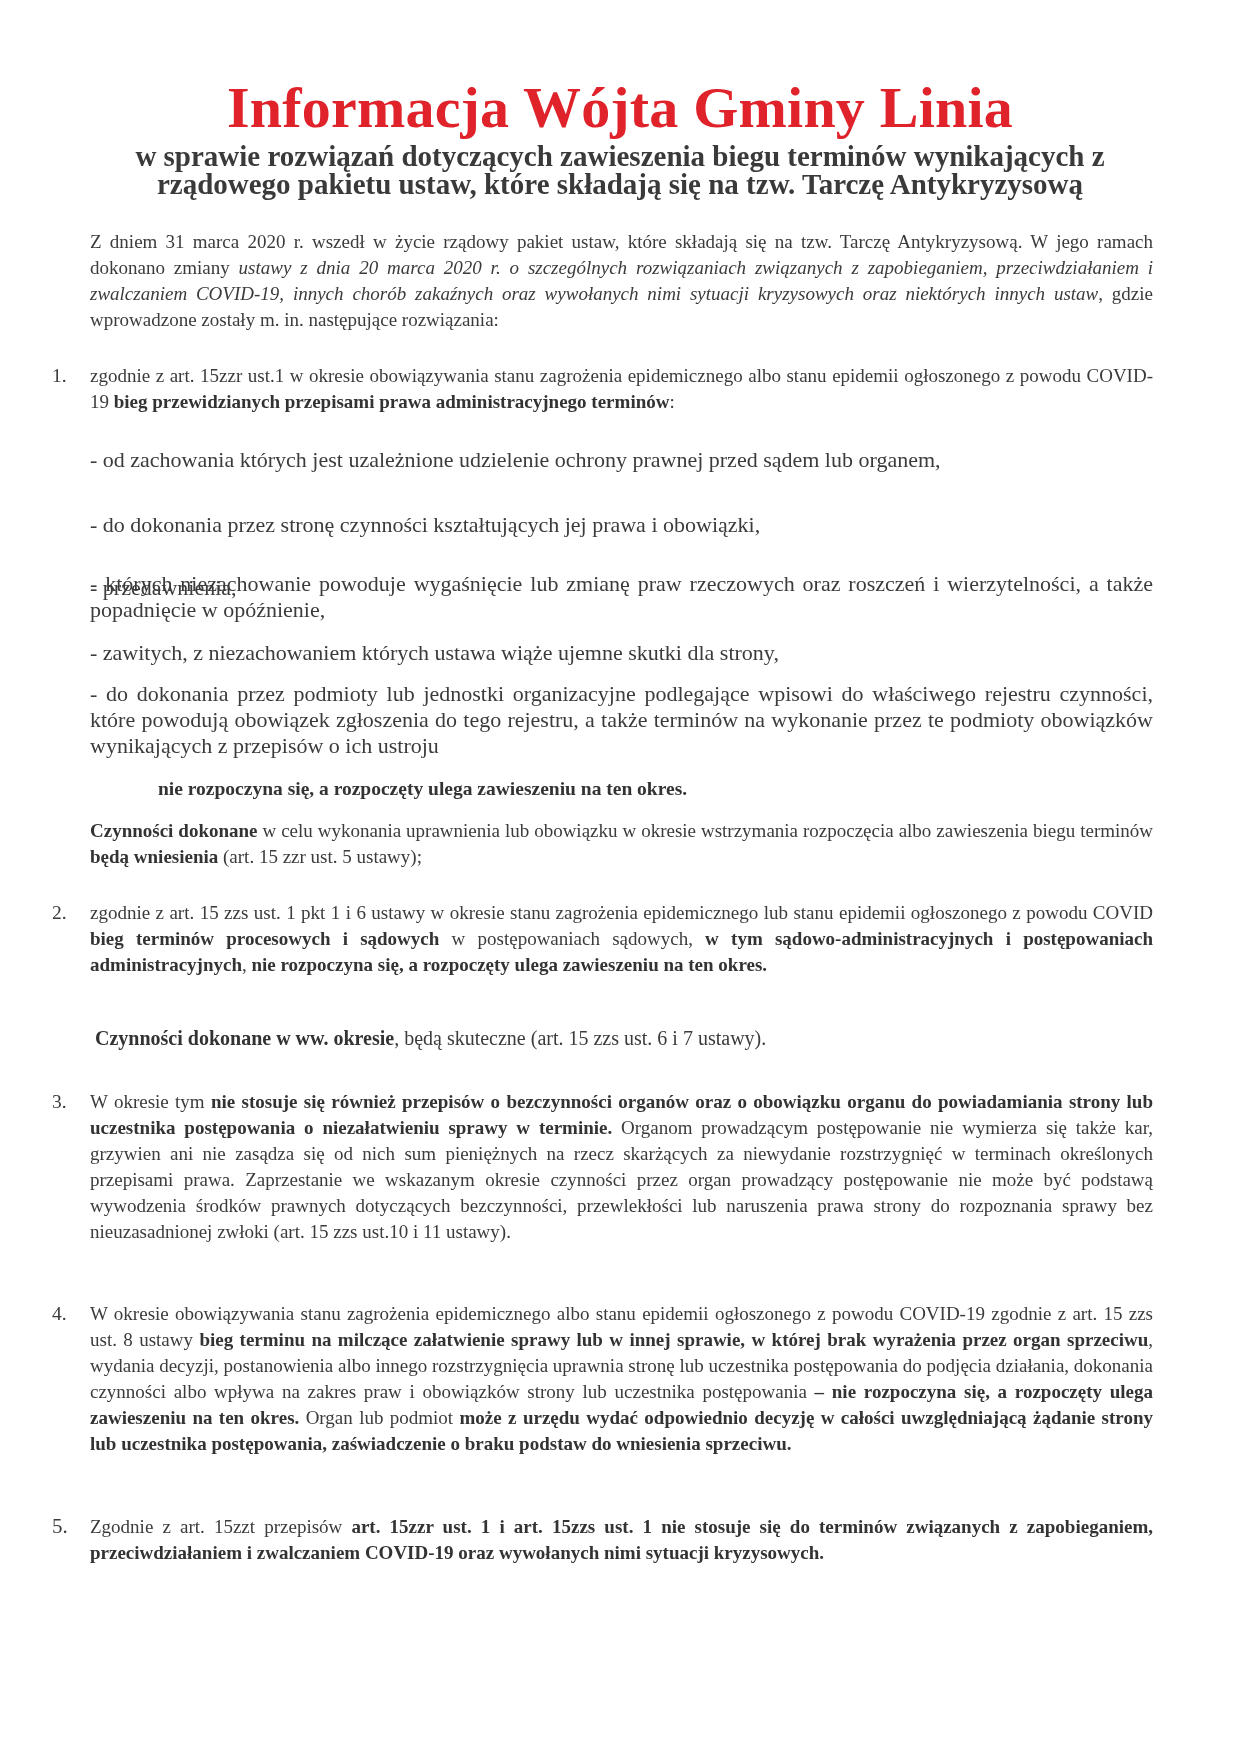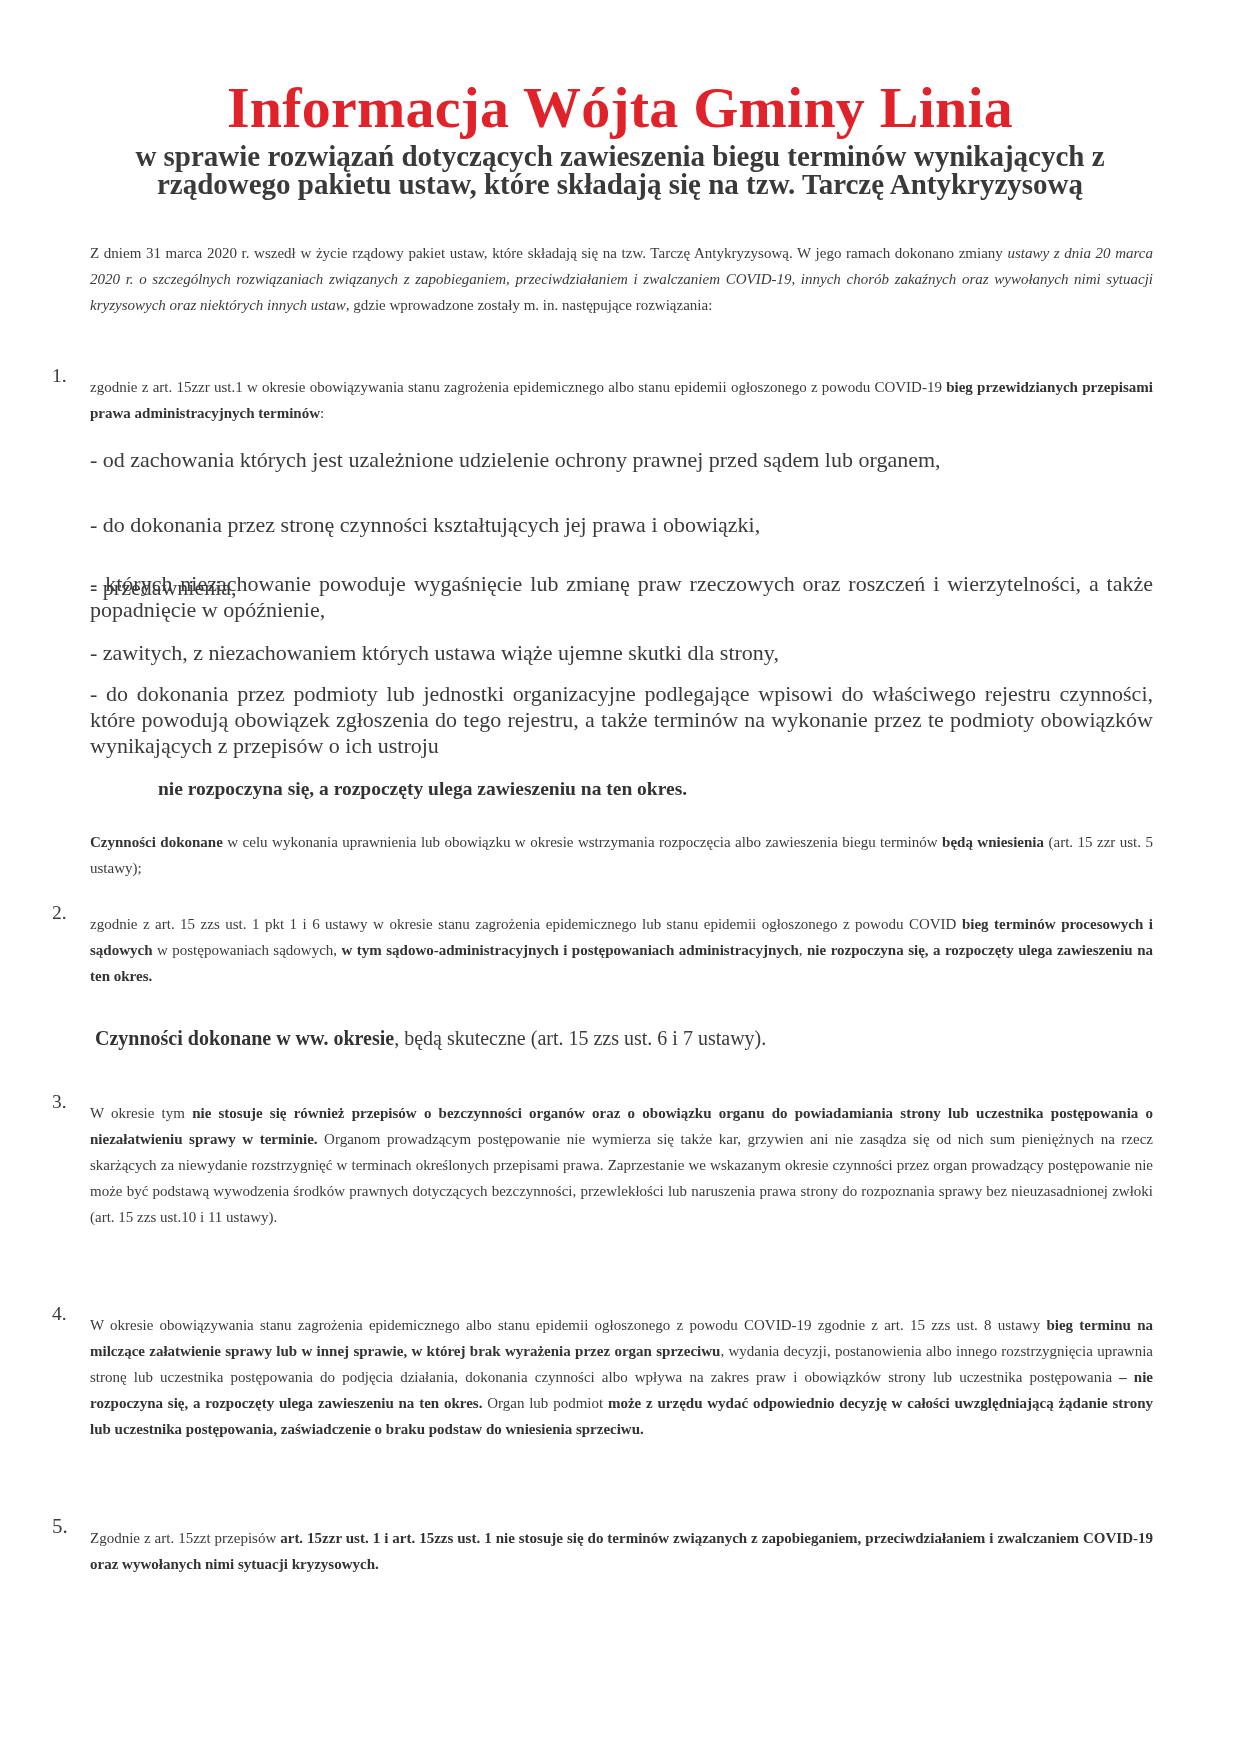--- a/index.html
+++ b/index.html
@@ -13,21 +13,21 @@
     position: absolute; left: 0; top: 76px; width: 1240px; text-align: center;
     font-weight: bold; font-size: 58px; line-height: 64px; color: #e0232a;
     letter-spacing: 0.2px;
   }
   .subtitle {
     position: absolute; left: 0; top: 142px; width: 1240px; text-align: center;
     font-weight: bold; font-size: 29px; line-height: 28px; color: #3a3a3a;
   }
   .block {
     position: absolute; left: 90px; width: 1063px;
-    font-size: 15px; line-height: 26px; text-align: justify; margin-top: 11px;
+    font-size: 19px; line-height: 26px; text-align: justify;
   }
   .block.lastleft { text-align-last: left; }
   .intro { top: 229px; }
   .num {
     position: absolute; left: 52px; width: 30px;
     font-size: 19.5px; line-height: 26px;
   }
   .num.big { font-size: 21px; }
   b { font-weight: bold; color: #333333; }
   i { font-style: italic; }
@@ -55,21 +55,21 @@
   <div class="title">Informacja Wójta Gminy Linia</div>
 
   <div class="subtitle">
     <div>w sprawie rozwiązań dotyczących zawieszenia biegu terminów wynikających z</div>
     <div>rządowego pakietu ustaw, które składają się na tzw. Tarczę Antykryzysową</div>
   </div>
 
   <div class="block intro lastleft"><span>Z dniem 31 marca 2020 r. wszedł w życie rządowy pakiet ustaw, które składają się na tzw. Tarczę Antykryzysową. W jego ramach dokonano zmiany </span><i>ustawy z dnia 20 marca 2020 r. o szczególnych rozwiązaniach związanych z zapobieganiem, przeciwdziałaniem i zwalczaniem COVID-19, innych chorób zakaźnych oraz wywołanych nimi sytuacji kryzysowych oraz niektórych innych ustaw</i><span>, gdzie wprowadzone zostały m. in. następujące rozwiązania:</span></div>
 
   <div class="num" style="top:363px;">1.</div>
-  <div class="block p1 lastleft"><span>zgodnie z art. 15zzr ust.1 w okresie obowiązywania stanu zagrożenia epidemicznego albo stanu epidemii ogłoszonego z powodu COVID-19 </span><b>bieg przewidzianych przepisami prawa administracyjnych terminów</b><span>:</span></div>
+  <div class="block p1 lastleft"><span>zgodnie z art. 15zzr ust.1 w okresie obowiązywania stanu zagrożenia epidemicznego albo stanu epidemii ogłoszonego z powodu COVID-19 </span><b>bieg przewidzianych przepisami prawa administracyjnego terminów</b><span>:</span></div>
 
   <div class="dash d1">- od zachowania których jest uzależnione udzielenie ochrony prawnej przed sądem lub organem,</div>
   <div class="dash d2">- do dokonania przez stronę czynności kształtujących jej prawa i obowiązki,</div>
   <div class="dash d3">- przedawnienia,</div>
   <div class="dash d4">- których niezachowanie powoduje wygaśnięcie lub zmianę praw rzeczowych oraz roszczeń i wierzytelności, a także popadnięcie w opóźnienie,</div>
   <div class="dash d5">- zawitych, z niezachowaniem których ustawa wiąże ujemne skutki dla strony,</div>
   <div class="dash d6">- do dokonania przez podmioty lub jednostki organizacyjne podlegające wpisowi do właściwego rejestru czynności, które powodują obowiązek zgłoszenia do tego rejestru, a także terminów na wykonanie przez te podmioty obowiązków wynikających z przepisów o ich ustroju</div>
 
   <div class="suspend">nie rozpoczyna się, a rozpoczęty ulega zawieszeniu na ten okres.</div>
 

